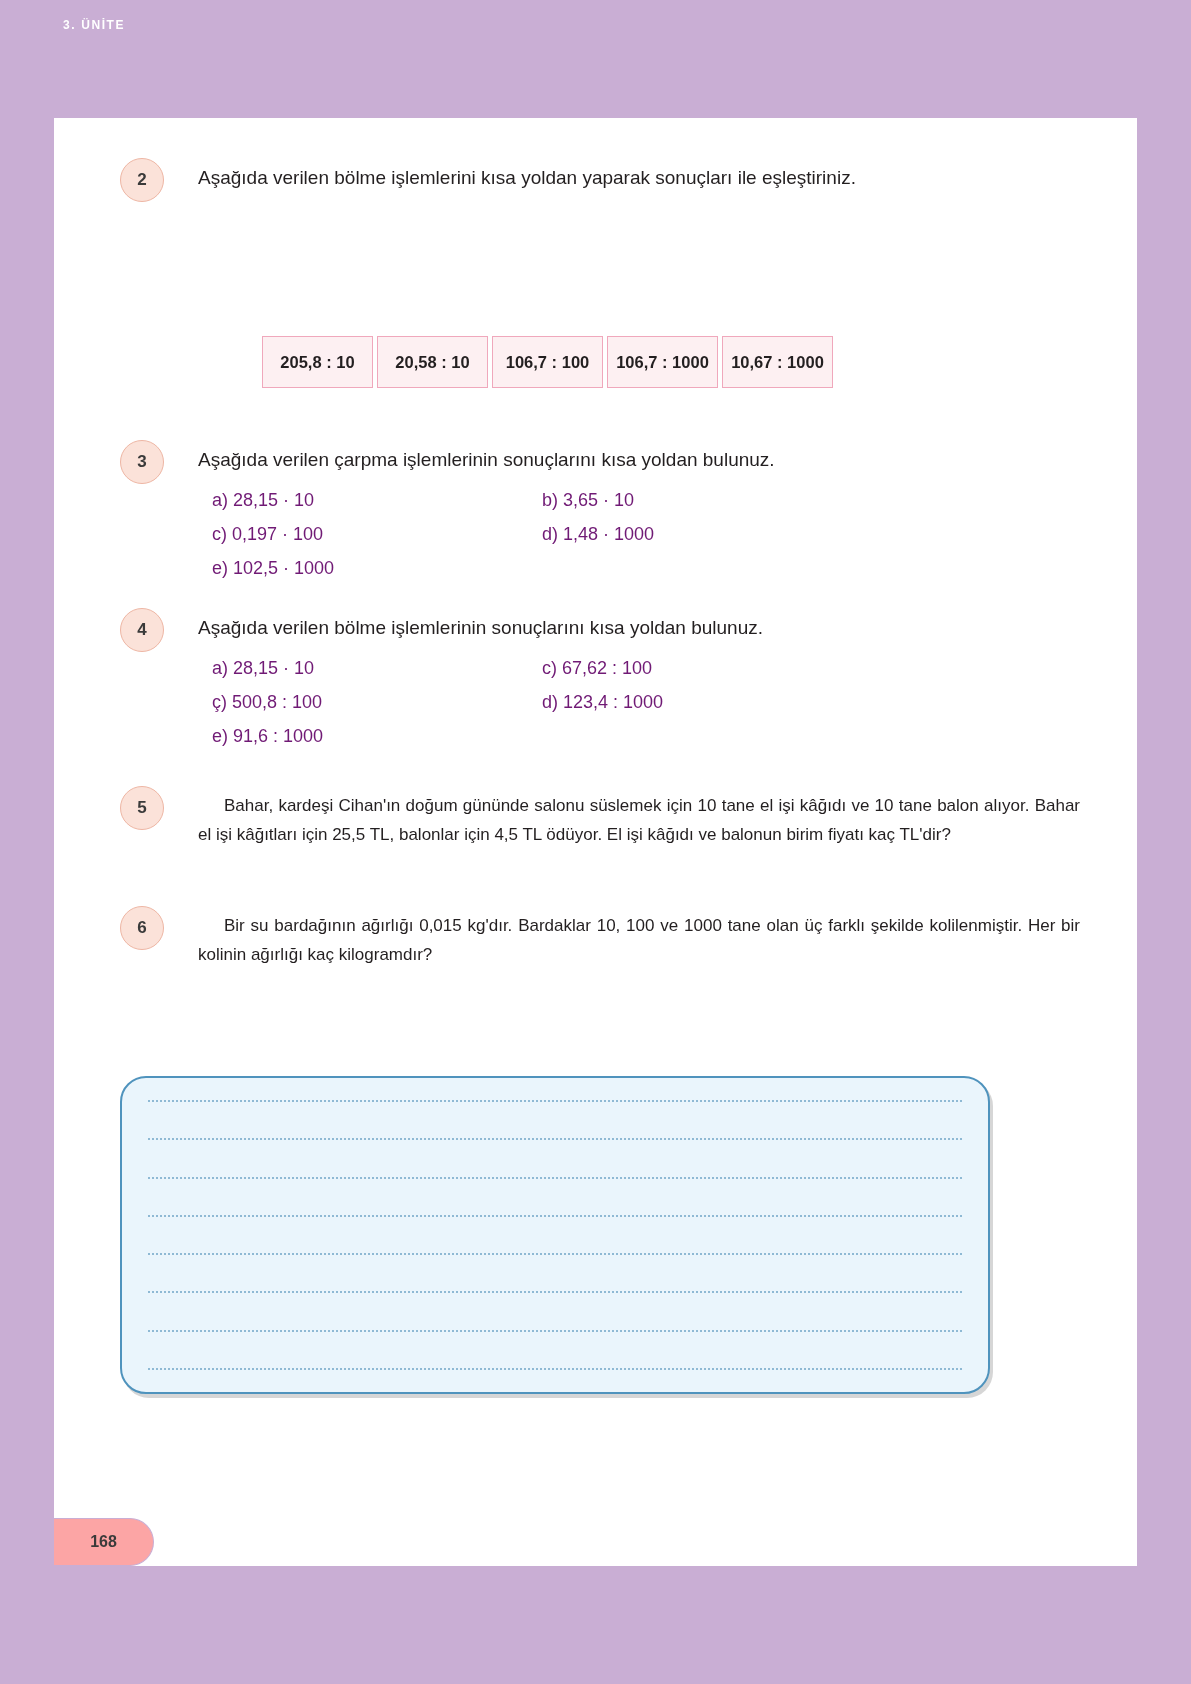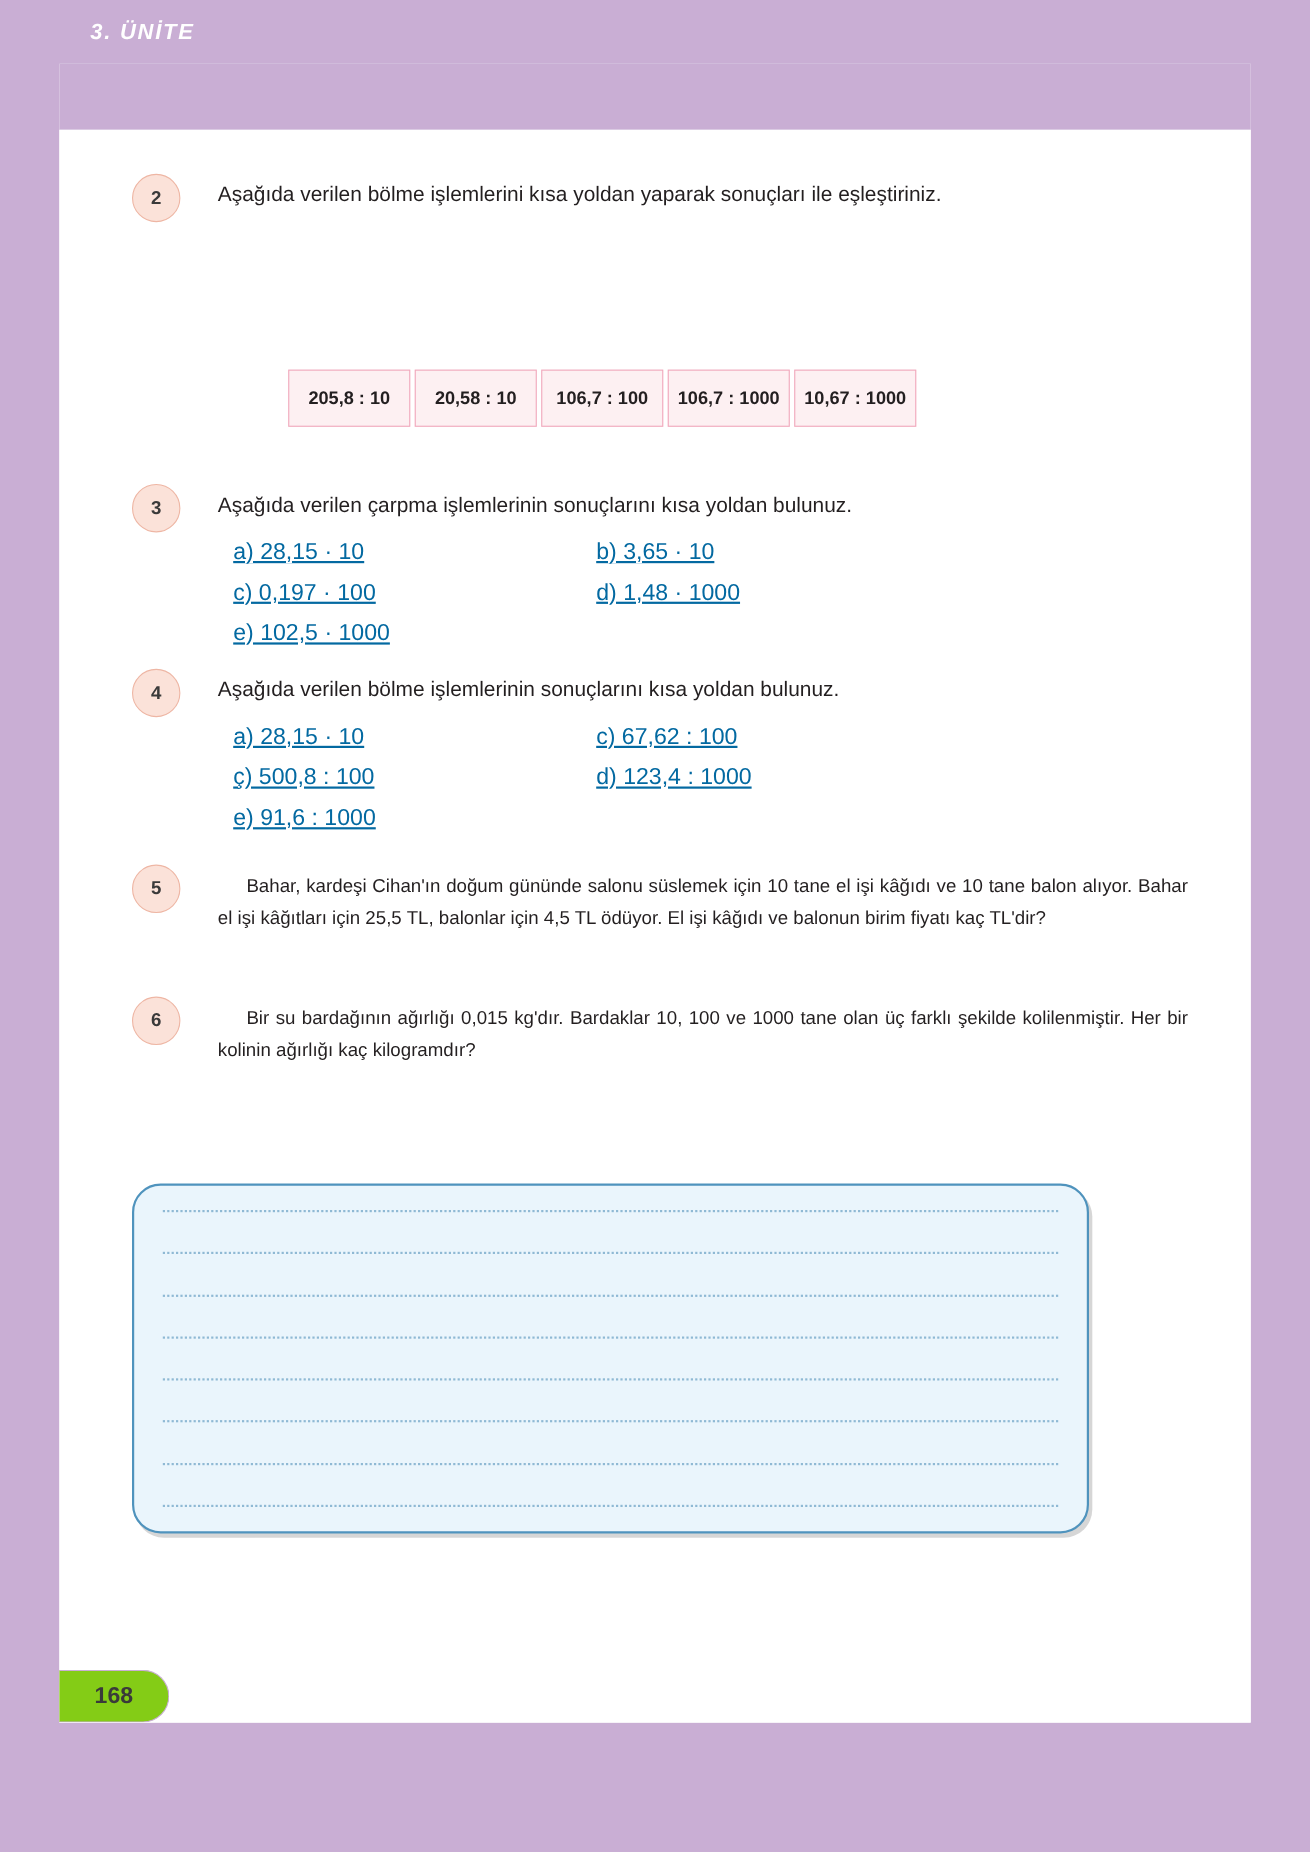--- a/index.html
+++ b/index.html
@@ -45,26 +45,25 @@
 
   
   .header-band {
     position: absolute;
     left: 54px; top: 58px;
     width: 1083px; height: 60px;
     background: #c9aed4;
   }
   .header-title {
     position: absolute;
-    left: 82px; top: 18px;
-    font-size: 20px;
+    left: 63px; top: 18px;
+    font-size: 12px;
     font-weight: bold;
     letter-spacing: 1.6px;
     color: #ffffff;
-    font-style: italic;
   }
 
   
   .sheet {
     position: absolute;
     left: 54px; top: 118px;
     width: 1083px; height: 1448px;
     background: #ffffff;
   }
 
@@ -107,24 +106,23 @@
 
   
   .items {
     display: grid;
     grid-template-columns: 330px 1fr;
     row-gap: 13px;
     margin-top: 16px;
     margin-left: 14px;
   }
   .item {
-    font-size: 21px;
-    color: #0369a1;
+    font-size: 18px;
+    color: #701a75;
     white-space: nowrap;
-    text-decoration: underline;
   }
 
   
   .pink-row {
     position: absolute;
     left: 208px; top: 218px;
     display: flex;
     gap: 4px;
   }
   .pink-box {
@@ -205,29 +203,29 @@
     border-top: 2px dotted #8fb9d4;
   }
 
   
   .pagenum {
     position: absolute;
     left: 54px;
     bottom: 0px;
     width: 100px;
     height: 48px;
-    background: #84cc16;
+    background: #fca5a5;
     border: 1.5px solid #c9aed4;
     border-top-right-radius: 24px;
     border-bottom-right-radius: 24px;
     border-left: none;
     display: flex;
     align-items: center;
     justify-content: center;
-    font-size: 21px;
+    font-size: 16px;
     font-weight: bold;
     color: #3a3a3a;
   }
 </style>
 </head>
 <body>
 
 <div class="page">
 
   <div class="frame-left"></div>

